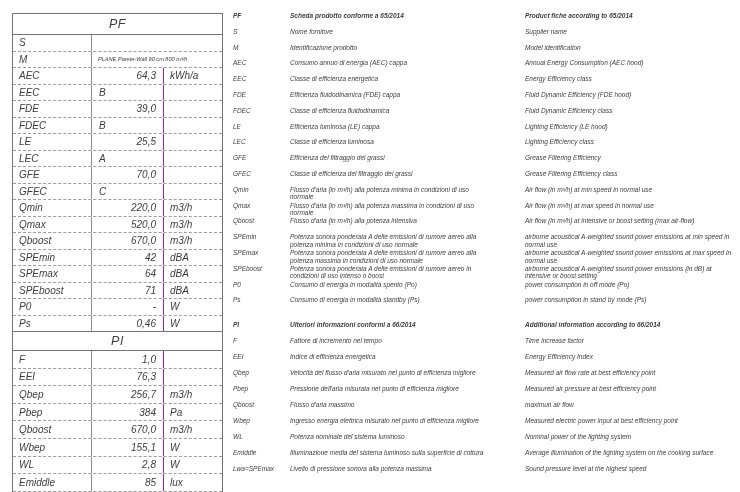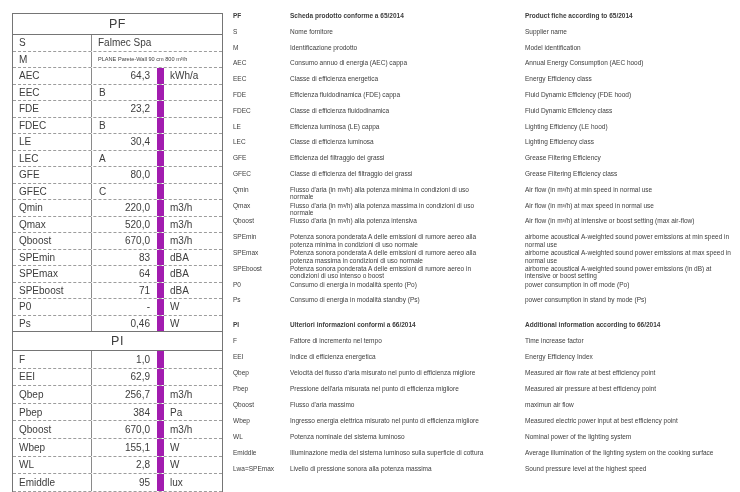--- a/index.html
+++ b/index.html
@@ -1,30 +1,30 @@
 <!DOCTYPE html>
 <html><head>
 <meta charset="utf-8">
 <style>
   html,body{margin:0;padding:0;background:#ffffff;}
   .sheet{position:relative;width:740px;height:492px;background:#fff;overflow:hidden;
-         font-family:"Liberation Sans",sans-serif;color:#3d3d3d;}
+         font-family:"Liberation Sans",sans-serif;color:#3d3d3d;font-style:italic;}
 
   
   .tbl{position:absolute;left:12px;top:13px;width:209px;border:1px solid #757575;
        font-size:10px;background:#fff;}
   .tbl-header{height:20px;line-height:20px;text-align:center;font-size:12.5px;
               border-bottom:1px solid #757575;letter-spacing:.5px;}
   .tbl-header.pi{border-top:1px solid #757575;height:18px;line-height:18px;}
   .trow{display:flex;height:15.5px;border-top:1px dashed #9d9d9d;align-items:stretch;}
   .trow.first{border-top:none;}
   .trow.pi-row{height:16.6px;}
   .c-label{width:79px;flex:none;border-right:1px solid #8a8a8a;padding-left:6px;
            box-sizing:border-box;display:flex;align-items:center;}
-  .c-value{width:72px;flex:none;border-right:7px solid #a21caf;box-sizing:border-box;
+  .c-value{width:72px;flex:none;border-right:1px solid #a21caf;box-sizing:border-box;
            display:flex;align-items:center;justify-content:flex-end;padding-right:7px;}
   .c-value.left{justify-content:flex-start;padding-left:7px;padding-right:0;}
   .c-value.span{width:128px;border-right:none;justify-content:flex-start;padding-left:6px;}
   .c-value.small{font-size:5.6px;}
   .c-unit{flex:1;display:flex;align-items:center;padding-left:6px;}
 
   
   .defs{position:absolute;left:233px;top:12px;width:500px;font-size:6.5px;line-height:7.7px;}
   .def-section.pi{margin-top:9px;}
   .drow{display:flex;height:15.8px;align-items:flex-start;}
@@ -35,59 +35,58 @@
   .d-en{width:208px;flex:none;}
 </style>
 </head>
 <body>
 
 <div class="sheet">
   <div class="tbl" id="tbl">
       <div class="tbl-header">PF</div>
       <div class="trow first">
         <div class="c-label">S</div>
-        <div class="c-value span left">Falmec Spa</div>
       </div>
       <div class="trow">
         <div class="c-label">M</div>
         <div class="c-value span left small">PLANE Parete-Wall 90 cm 800 m³/h</div>
       </div>
       <div class="trow">
         <div class="c-label">AEC</div>
         <div class="c-value">64,3</div>
         <div class="c-unit">kWh/a</div>
       </div>
       <div class="trow">
         <div class="c-label">EEC</div>
         <div class="c-value left">B</div>
         <div class="c-unit"></div>
       </div>
       <div class="trow">
         <div class="c-label">FDE</div>
-        <div class="c-value">23,2</div>
+        <div class="c-value">39,0</div>
         <div class="c-unit"></div>
       </div>
       <div class="trow">
         <div class="c-label">FDEC</div>
         <div class="c-value left">B</div>
         <div class="c-unit"></div>
       </div>
       <div class="trow">
         <div class="c-label">LE</div>
-        <div class="c-value">30,4</div>
+        <div class="c-value">25,5</div>
         <div class="c-unit"></div>
       </div>
       <div class="trow">
         <div class="c-label">LEC</div>
         <div class="c-value left">A</div>
         <div class="c-unit"></div>
       </div>
       <div class="trow">
         <div class="c-label">GFE</div>
-        <div class="c-value">80,0</div>
+        <div class="c-value">70,0</div>
         <div class="c-unit"></div>
       </div>
       <div class="trow">
         <div class="c-label">GFEC</div>
         <div class="c-value left">C</div>
         <div class="c-unit"></div>
       </div>
       <div class="trow">
         <div class="c-label">Qmin</div>
         <div class="c-value">220,0</div>
@@ -98,21 +97,21 @@
         <div class="c-value">520,0</div>
         <div class="c-unit">m3/h</div>
       </div>
       <div class="trow">
         <div class="c-label">Qboost</div>
         <div class="c-value">670,0</div>
         <div class="c-unit">m3/h</div>
       </div>
       <div class="trow">
         <div class="c-label">SPEmin</div>
-        <div class="c-value">83</div>
+        <div class="c-value">42</div>
         <div class="c-unit">dBA</div>
       </div>
       <div class="trow">
         <div class="c-label">SPEmax</div>
         <div class="c-value">64</div>
         <div class="c-unit">dBA</div>
       </div>
       <div class="trow">
         <div class="c-label">SPEboost</div>
         <div class="c-value">71</div>
@@ -129,21 +128,21 @@
         <div class="c-unit">W</div>
       </div>
       <div class="tbl-header pi">PI</div>
       <div class="trow pi-row first">
         <div class="c-label">F</div>
         <div class="c-value">1,0</div>
         <div class="c-unit"></div>
       </div>
       <div class="trow pi-row">
         <div class="c-label">EEI</div>
-        <div class="c-value">62,9</div>
+        <div class="c-value">76,3</div>
         <div class="c-unit"></div>
       </div>
       <div class="trow pi-row">
         <div class="c-label">Qbep</div>
         <div class="c-value">256,7</div>
         <div class="c-unit">m3/h</div>
       </div>
       <div class="trow pi-row">
         <div class="c-label">Pbep</div>
         <div class="c-value">384</div>
@@ -159,21 +158,21 @@
         <div class="c-value">155,1</div>
         <div class="c-unit">W</div>
       </div>
       <div class="trow pi-row">
         <div class="c-label">WL</div>
         <div class="c-value">2,8</div>
         <div class="c-unit">W</div>
       </div>
       <div class="trow pi-row">
         <div class="c-label">Emiddle</div>
-        <div class="c-value">95</div>
+        <div class="c-value">85</div>
         <div class="c-unit">lux</div>
       </div>
       <div class="trow pi-row">
         <div class="c-label">Lwa=SPEmax</div>
         <div class="c-value">64</div>
         <div class="c-unit">dBA</div>
       </div>
     </div>
   <div class="defs" id="defs">
       <div class="def-section">

